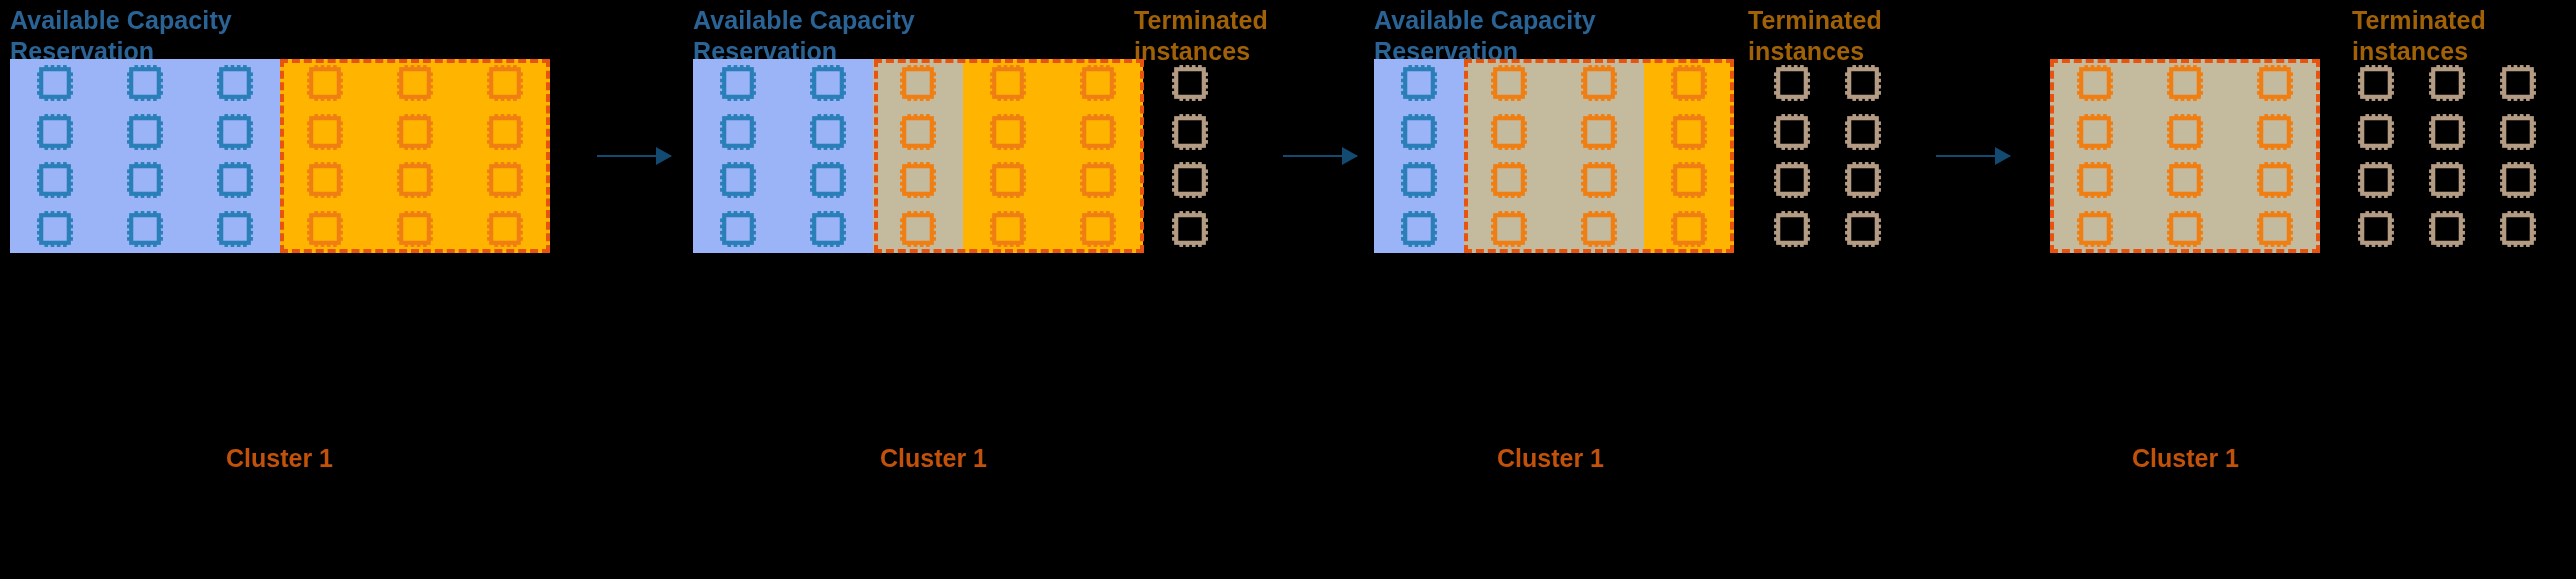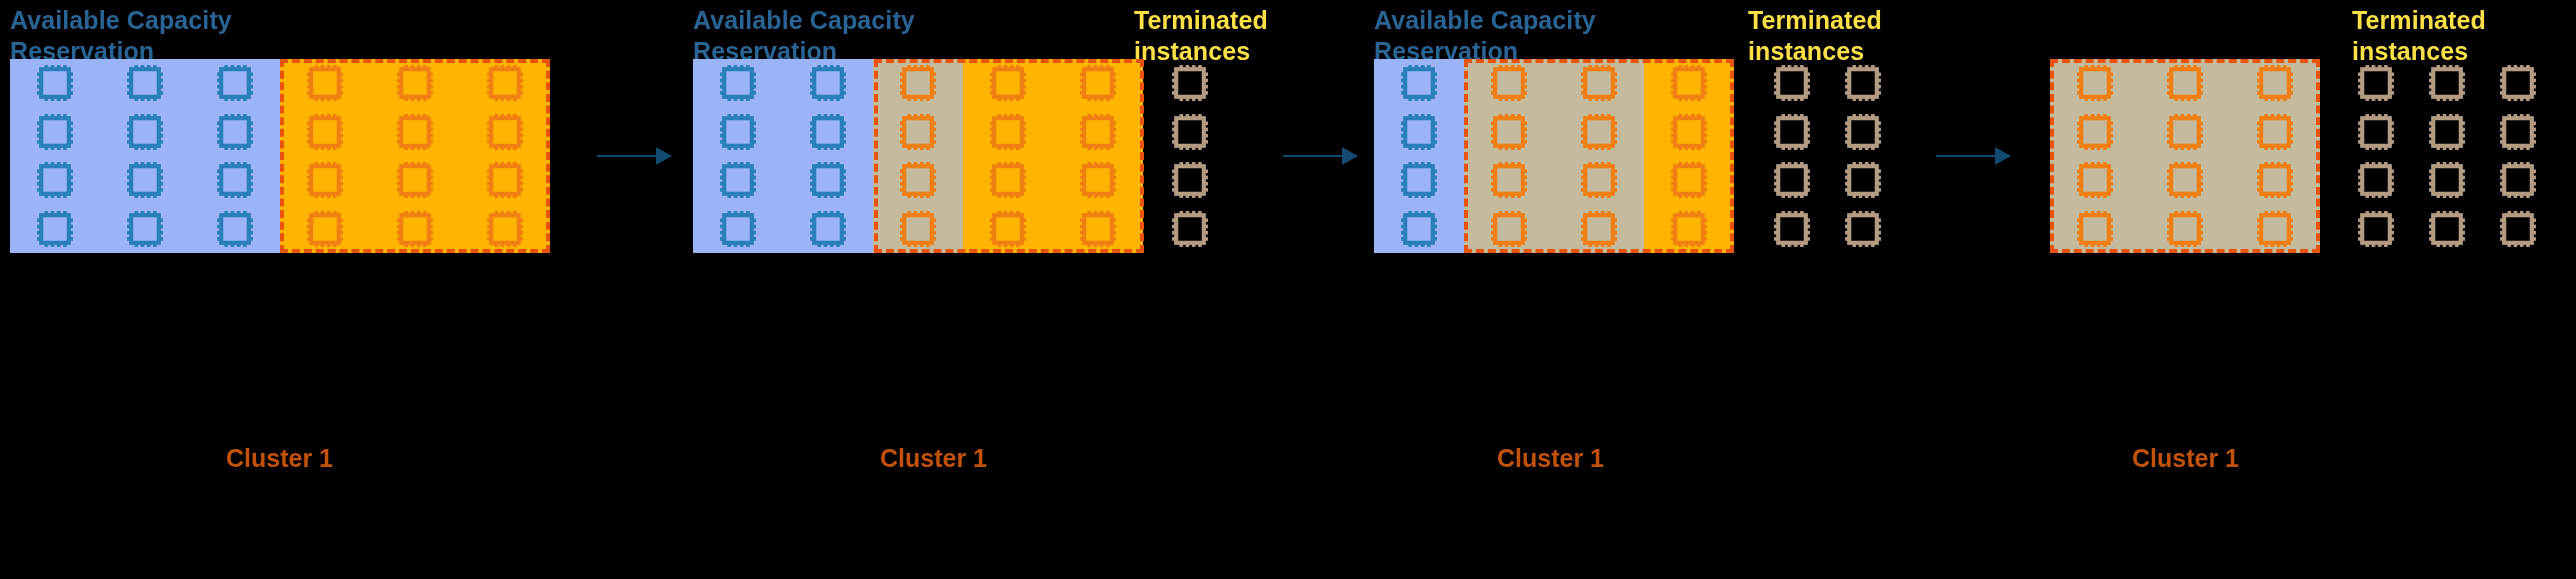--- a/index.html
+++ b/index.html
@@ -5,21 +5,21 @@
   html,body{margin:0;padding:0;background:#000;}
   body{width:2576px;height:579px;overflow:hidden;
        font-family:"Liberation Sans","DejaVu Sans",sans-serif;}
 
   .stage-wrap{position:absolute;top:0;left:5px;width:2576px;height:514px;}
 
   
   .lbl{position:absolute;font-size:25px;font-weight:700;line-height:1.22;
        white-space:pre-line;letter-spacing:0.1px;}
   .lbl-acr{color:#2a6496;}
-  .lbl-term{color:#fde047;}
+  .lbl-term{color:#a16207;}
   .lbl-cluster{position:absolute;font-size:25px;font-weight:700;color:#c2510a;
        text-align:center;white-space:nowrap;}
 
   
   .panel{position:absolute;display:flex;align-items:stretch;}
   .col{display:flex;flex-direction:column;justify-content:space-around;
        align-items:center;box-sizing:border-box;}
   .col.blue{background:#9bb4f7;}
   .col.orange{background:#ffb500;}
   .col.gray{background:#c4bb9f;}

